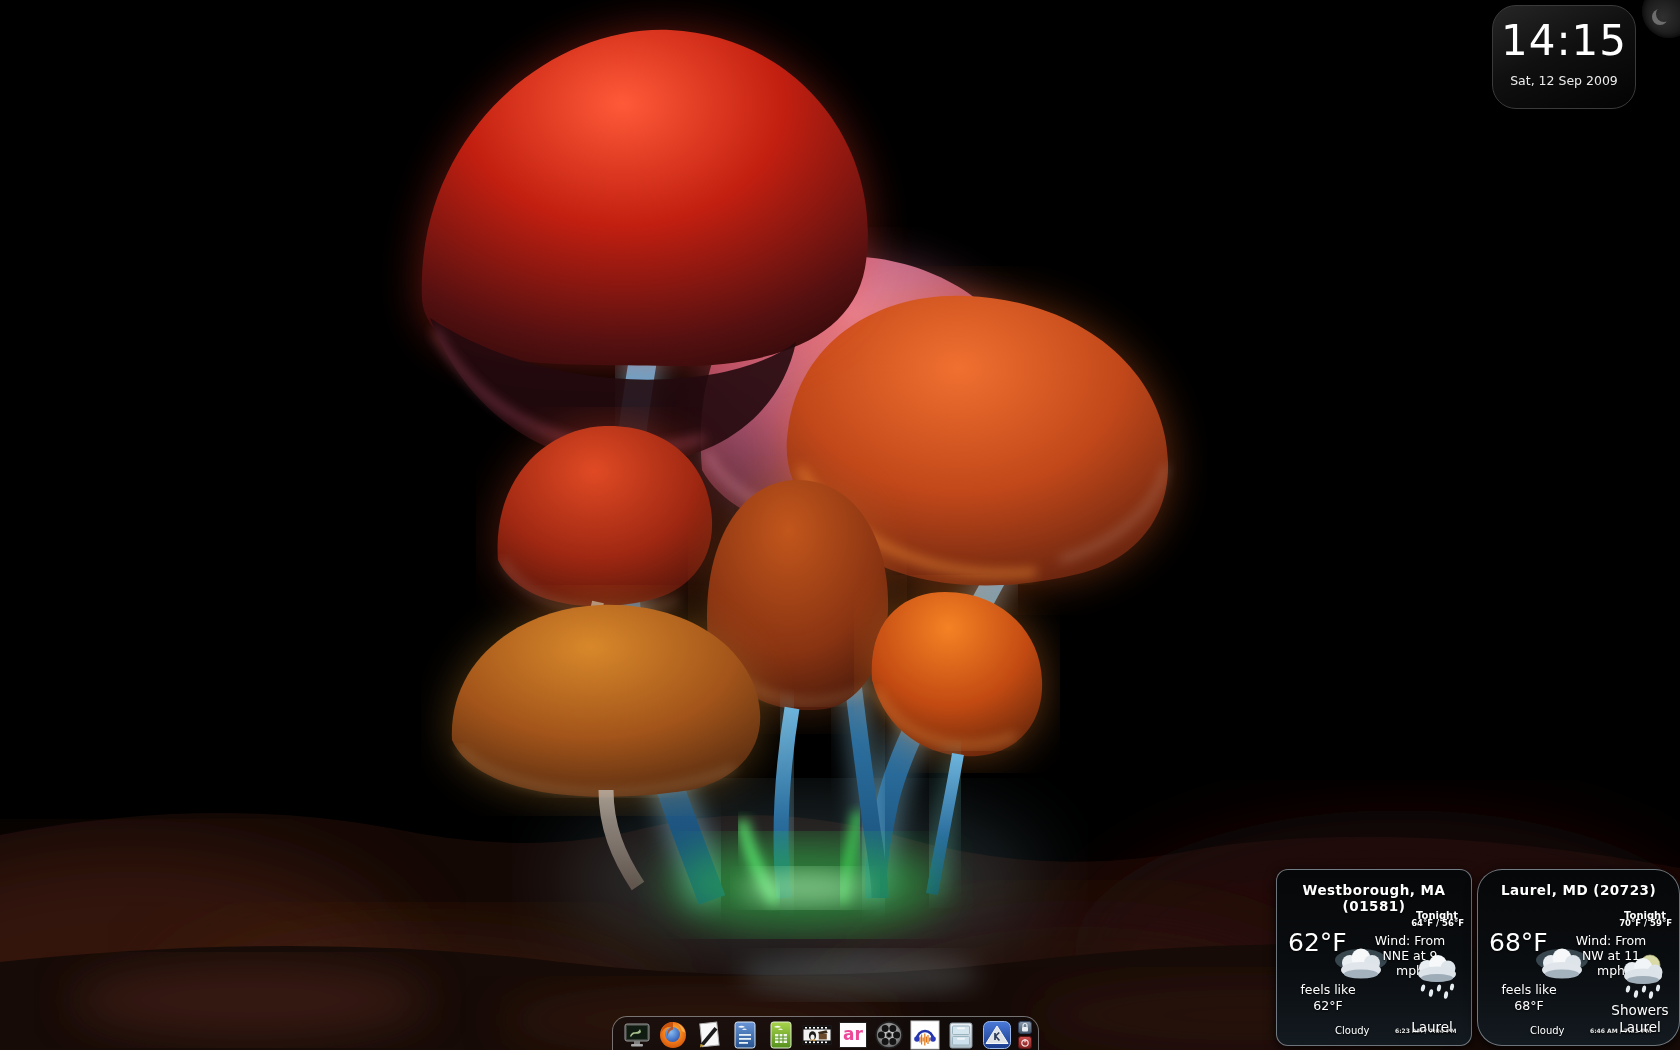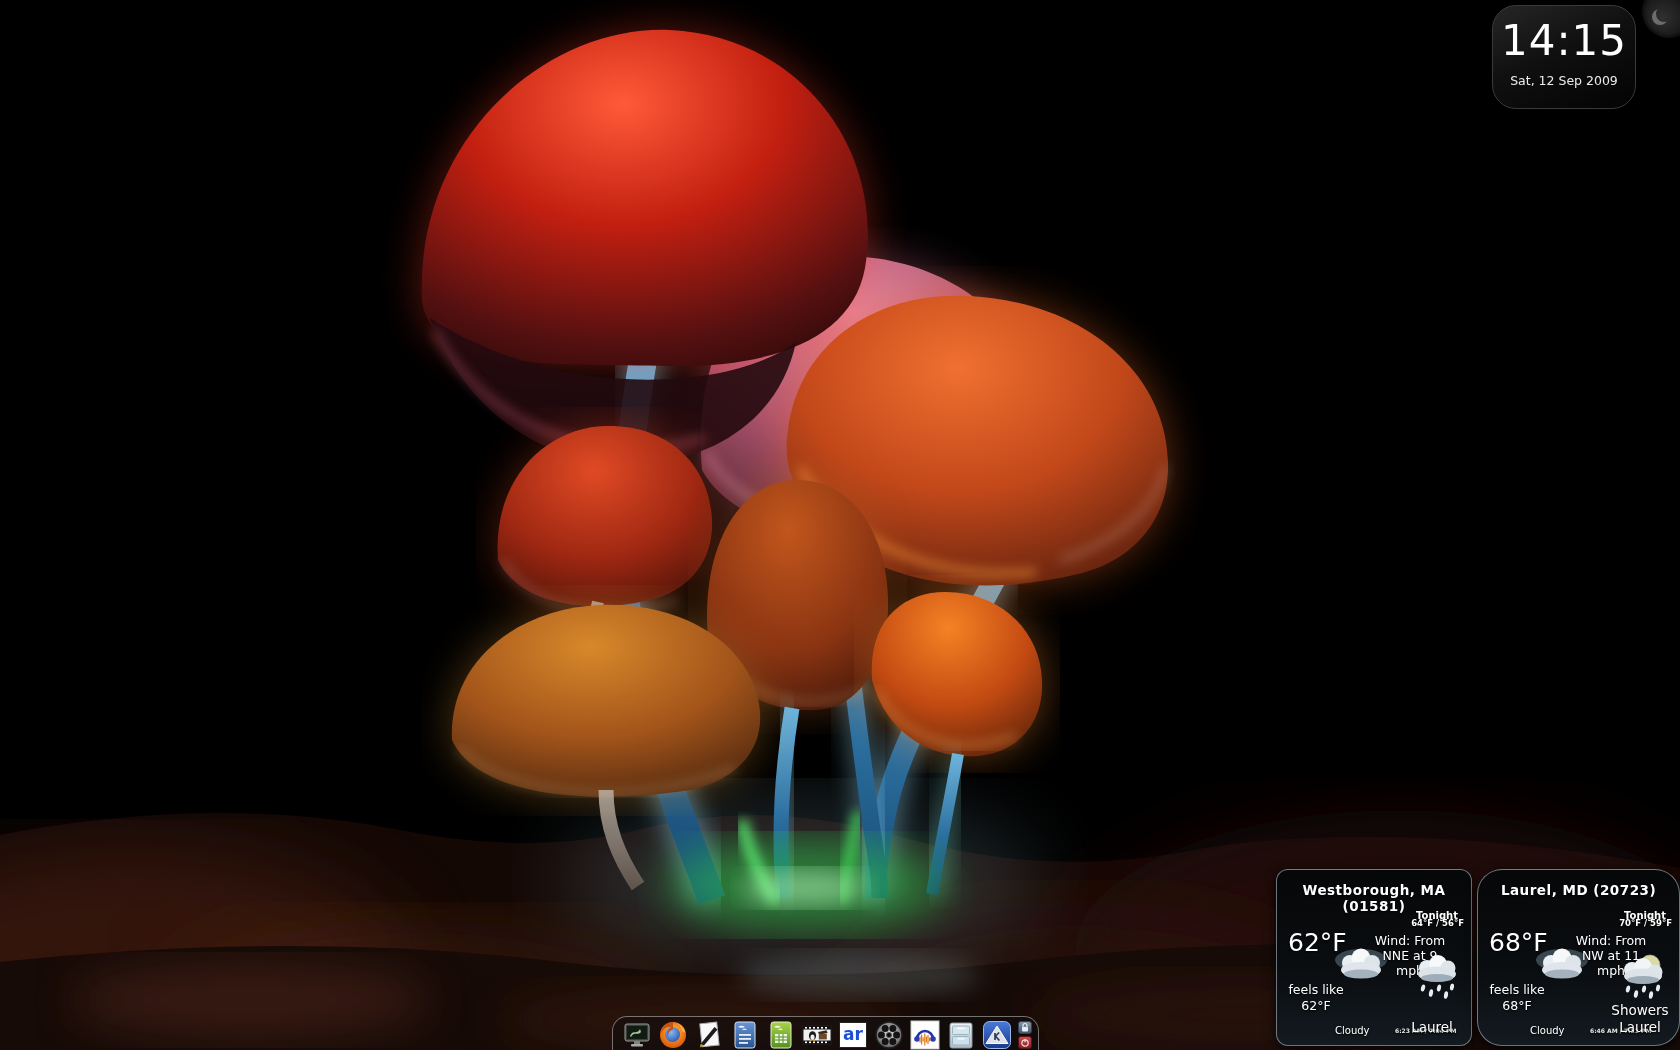--- a/index.html
+++ b/index.html
@@ -41,41 +41,41 @@
   .weather.w1{left:1276px;width:194px;}
   .weather.w2{left:1477px;width:201px;border-radius:25px;}
   .ww-title{position:absolute;top:12px;left:0;right:0;text-align:center;font-weight:bold;font-size:13.5px;letter-spacing:.5px;}
   .ww-period{position:absolute;top:40px;right:13px;font-weight:bold;font-size:10px;}
   .ww-temp{position:absolute;left:11px;top:58px;font-size:25px;}
   .ww-cloud{position:absolute;left:56px;top:76px;width:56px;height:36px;}
   .ww-wind{position:absolute;left:96px;top:64px;width:74px;text-align:center;font-size:12.5px;line-height:1.18;}
   .ww-hl{position:absolute;right:7px;top:48px;font-weight:bold;font-size:8.5px;}
   .ww-fcicon{position:absolute;right:8px;top:84px;width:52px;height:46px;}
   .w2 .ww-fcicon{width:54px;height:48px;top:82px;}
-  .ww-feels{position:absolute;left:8px;top:112px;width:62px;text-align:center;font-size:12.5px;line-height:1.3;}
+  .ww-feels{position:absolute;left:20px;top:112px;width:62px;text-align:center;font-size:12.5px;line-height:1.3;}
   .ww-cond{position:absolute;left:58px;bottom:9px;font-size:10px;}
   .w2 .ww-cond{left:52px;}
   .ww-sun{position:absolute;left:118px;bottom:11px;font-size:6px;font-weight:bold;color:#e8e8e8;}
   .w2 .ww-sun{left:112px;}
   .ww-fccond{position:absolute;right:4px;bottom:9px;width:70px;text-align:center;font-size:13.5px;line-height:1.25;}
   
   .dock{
     position:absolute;left:612px;top:1016px;width:427px;height:34px;
     border:1px solid rgba(200,200,200,.55);border-bottom:none;
     border-radius:15px 15px 0 0;
     background:rgba(12,12,14,.5);
     display:flex;align-items:center;gap:6px;padding:2px 9px 0 9px;box-sizing:border-box;
   }
   .dock-item{width:30px;height:30px;flex:0 0 auto;display:flex;align-items:center;justify-content:center;}
   .dock-item svg{width:30px;height:30px;display:block;}
   .dock-mini{display:flex;flex-direction:column;gap:2px;width:15px;flex:0 0 auto;}
   .dock-mini .mini{width:14px;height:13px;}
   .dock-mini svg{width:14px;height:13px;display:block;}
   .ar-glyph{
-    width:28px;height:26px;background:#fff;color:#1d4ed8;font-weight:bold;font-size:17px;
+    width:28px;height:26px;background:#fff;color:#ec4899;font-weight:bold;font-size:17px;
     display:flex;align-items:center;justify-content:center;line-height:1;border:1px solid #222;box-sizing:border-box;
     font-family:"DejaVu Sans", sans-serif;
   }
 </style>
 </head>
 <body>
 
 <svg id="wallpaper" viewBox="0 0 1680 1050" preserveAspectRatio="xMidYMid slice" aria-hidden="true">
   <defs>
     <filter id="b6">

